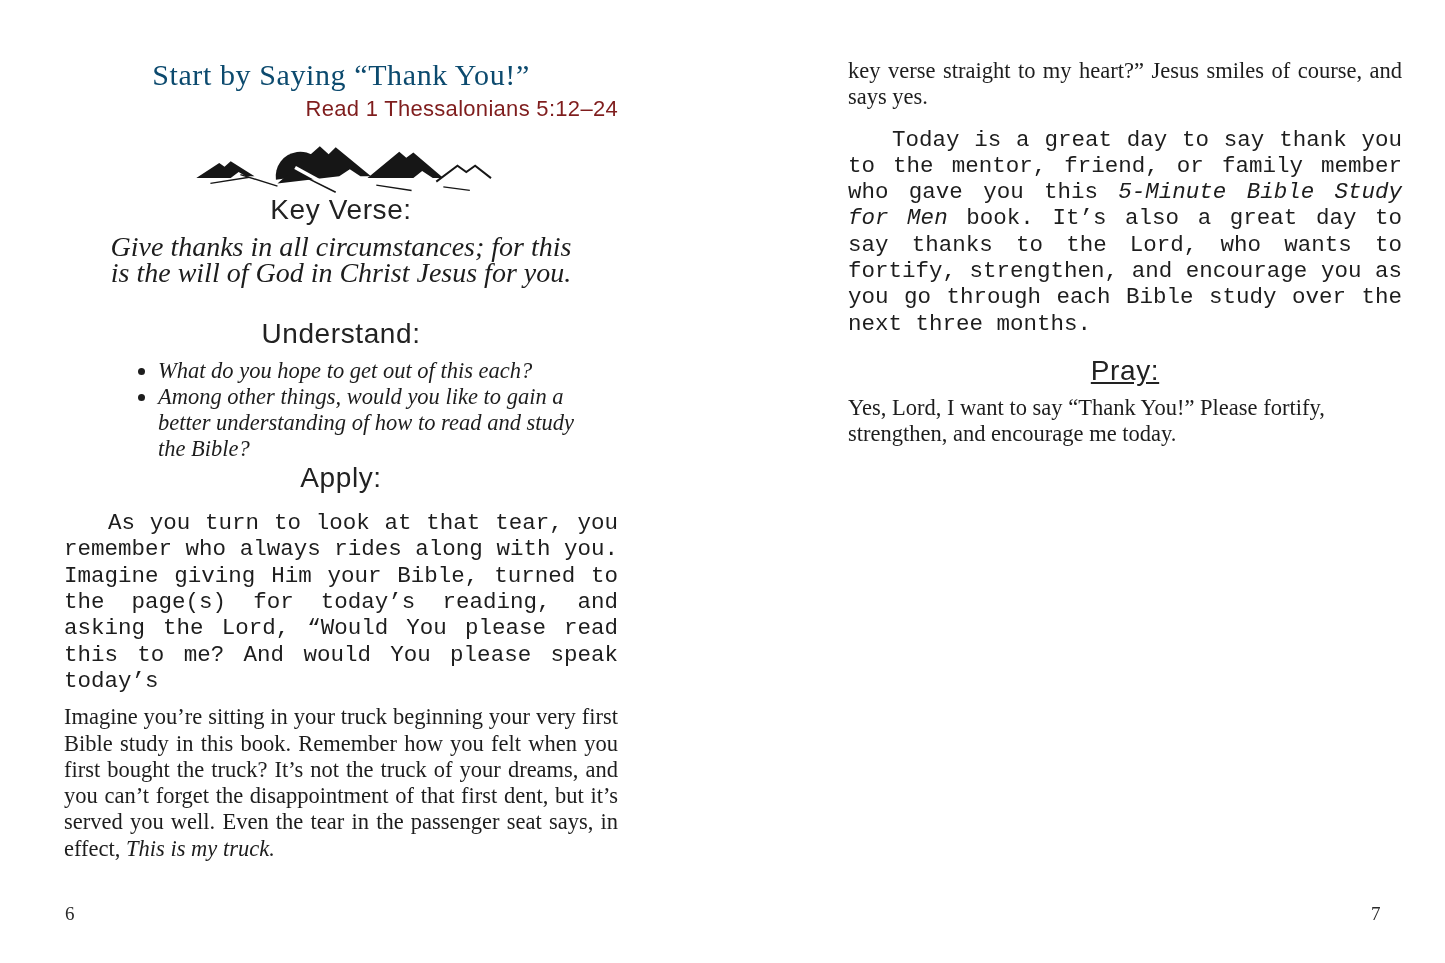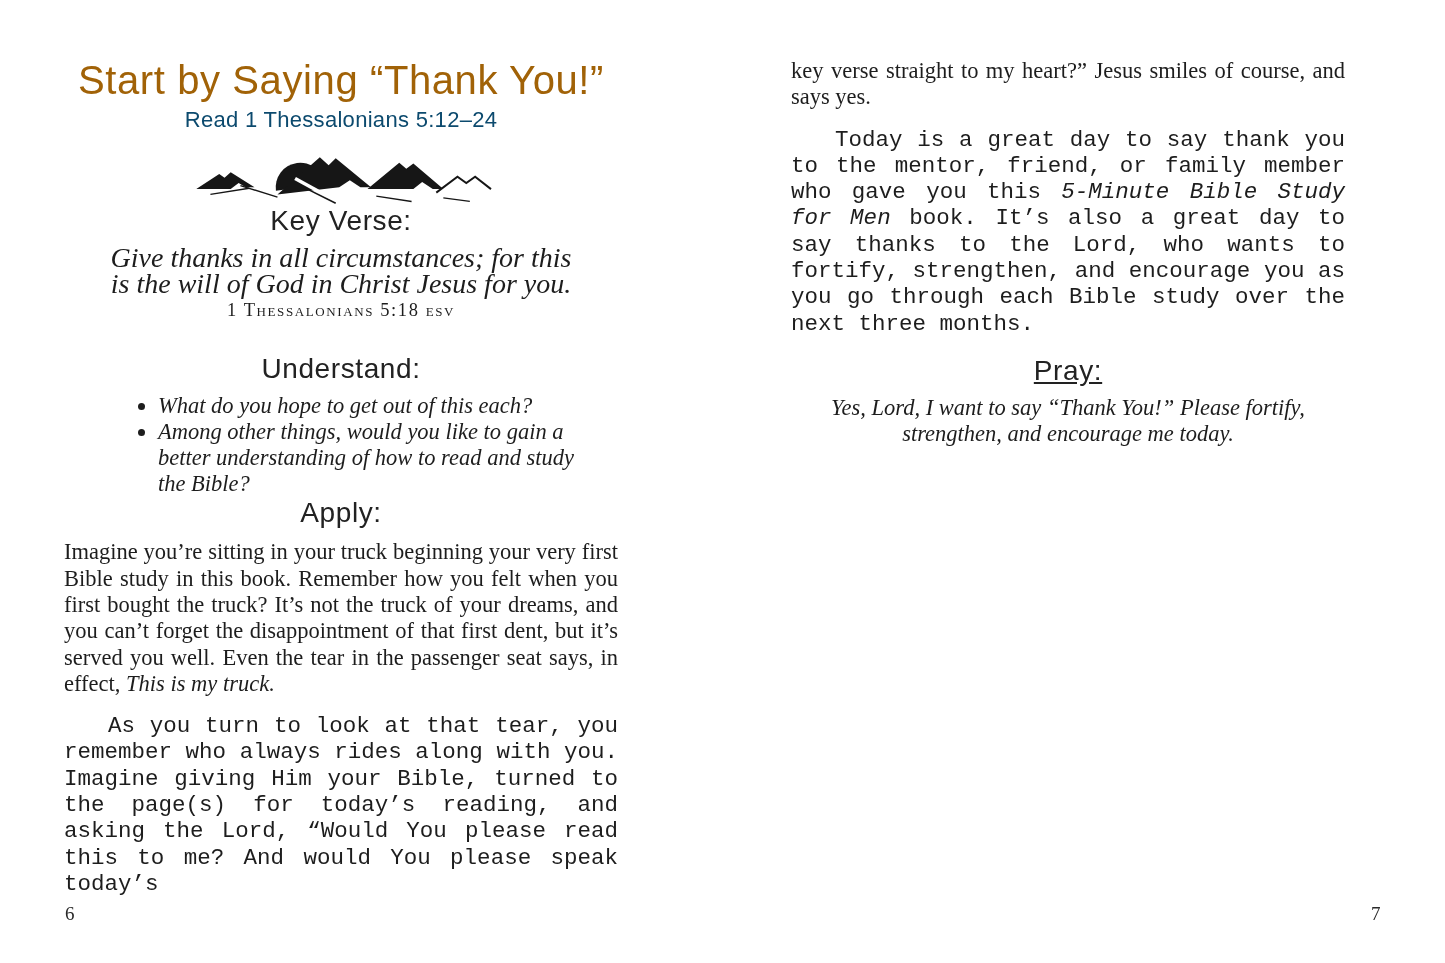--- a/index.html
+++ b/index.html
@@ -8,39 +8,39 @@
     width: 1445px;
     height: 963px;
     background: #ffffff;
     font-family: "Liberation Serif", serif;
     color: #1d1d1d;
     overflow: hidden;
   }
   .spread { position: relative; width: 1445px; height: 963px; }
   .page { position: absolute; top: 0; height: 963px; }
   .page-left  { left: 64px;  width: 554px; }
-  .page-right { left: 791px; width: 554px; }
+  .page-right { left: 848px; width: 554px; }
 
   .doc-title {
     margin: 58px 0 0 0;
-    font-family: Liberation Sans, sans-serif;
+    font-family: Liberation Serif, serif;
     font-weight: 400;
-    font-size: 40px;
+    font-size: 30px;
     line-height: 1.12;
     letter-spacing: 0.6px;
     text-align: center;
-    color: #a16207;
+    color: #0c4a6e;
   }
   .doc-subtitle {
     margin: 4px 0 0 0;
     font-family: "Liberation Sans", sans-serif;
     font-size: 22px;
     letter-spacing: 0.3px;
-    text-align: center;
-    color: #0c4a6e;
+    text-align: right;
+    color: #7f1d1d;
   }
   .mountain-art {
     display: block;
     margin: 12px auto 0 auto;
     width: 330px;
     height: 60px;
   }
   .section-heading {
     font-family: "Liberation Sans", sans-serif;
     font-weight: 400;
@@ -84,24 +84,23 @@
   .body-text {
     font-size: 22.5px;
     line-height: 26.3px;
     text-align: justify;
     margin: 10px 0 0 0;
     hyphens: manual;
   }
   .body-text.no-gap { margin-top: 16px; font-family: Liberation Mono, monospace; }
   .indent { text-indent: 44px; }
   .prayer-text {
-    font-style: italic;
     font-size: 22.5px;
     line-height: 26px;
-    text-align: center;
+    text-align: left;
     max-width: 554px;
     margin: 8px auto 0 auto;
   }
   .page-number {
     position: absolute;
     font-size: 19px;
     color: #2a2a2a;
   }
   .page-number-left  { left: 65px;  top: 903px; }
   .page-number-right { left: 1371px; top: 903px; }
@@ -134,34 +133,33 @@
       <path d="M210 58 L250 64" stroke="#161616" stroke-width="1.6" fill="none"></path>
 
       <path d="M278 54 L302 36 L312 43 L322 36 L340 50" stroke="#161616" stroke-width="2.2" fill="none"></path>
       <path d="M286 60 L316 64" stroke="#161616" stroke-width="1.4" fill="none"></path>
     </svg>
 
     <h2 class="section-heading mt-keyverse">Key Verse:</h2>
 
     <p class="verse-text">Give thanks in all circumstances; for this is the will of God in Christ Jesus for you.</p>
 
-    <p class="verse-ref">1 Thessalonians 5:18 esv</p>
 
     <h2 class="section-heading mt-understand">Understand:</h2>
 
     <ul class="bullet-list">
       <li>What do you hope to get out of this each?</li>
       <li>Among other things, would you like to gain a better understanding of how to read and study the Bible?</li>
     </ul>
 
     <h2 class="section-heading mt-apply">Apply:</h2>
 
+    <p class="body-text no-gap indent">As you turn to look at that tear, you remember who always rides along with you. Imagine giving Him your Bible, turned to the page(s) for today’s reading, and asking the Lord, “Would You please read this to me? And would You please speak today’s</p>
+
     <p class="body-text"><span>Imagine you’re sitting in your truck beginning your very first Bible study in this book. Remember how you felt when you first bought the truck? It’s not the truck of your dreams, and you can’t forget the disap­pointment of that first dent, but it’s served you well. Even the tear in the passenger seat says, in effect, </span><em>This is my truck.</em></p>
-
-    <p class="body-text no-gap indent">As you turn to look at that tear, you remember who always rides along with you. Imagine giving Him your Bible, turned to the page(s) for today’s reading, and asking the Lord, “Would You please read this to me? And would You please speak today’s</p>
   </div>
 
   <div class="page page-right">
 
     <p class="body-text" style="margin-top:58px;">key verse straight to my heart?” Jesus smiles of course, and says yes.</p>
 
     <p class="body-text no-gap indent"><span>Today is a great day to say thank you to the mentor, friend, or family member who gave you this </span><em>5-Minute Bible Study for Men</em><span> book. It’s also a great day to say thanks to the Lord, who wants to fortify, strengthen, and encourage you as you go through each Bible study over the next three months.</span></p>
 
     <h2 class="section-heading mt-pray">Pray:</h2>
 

